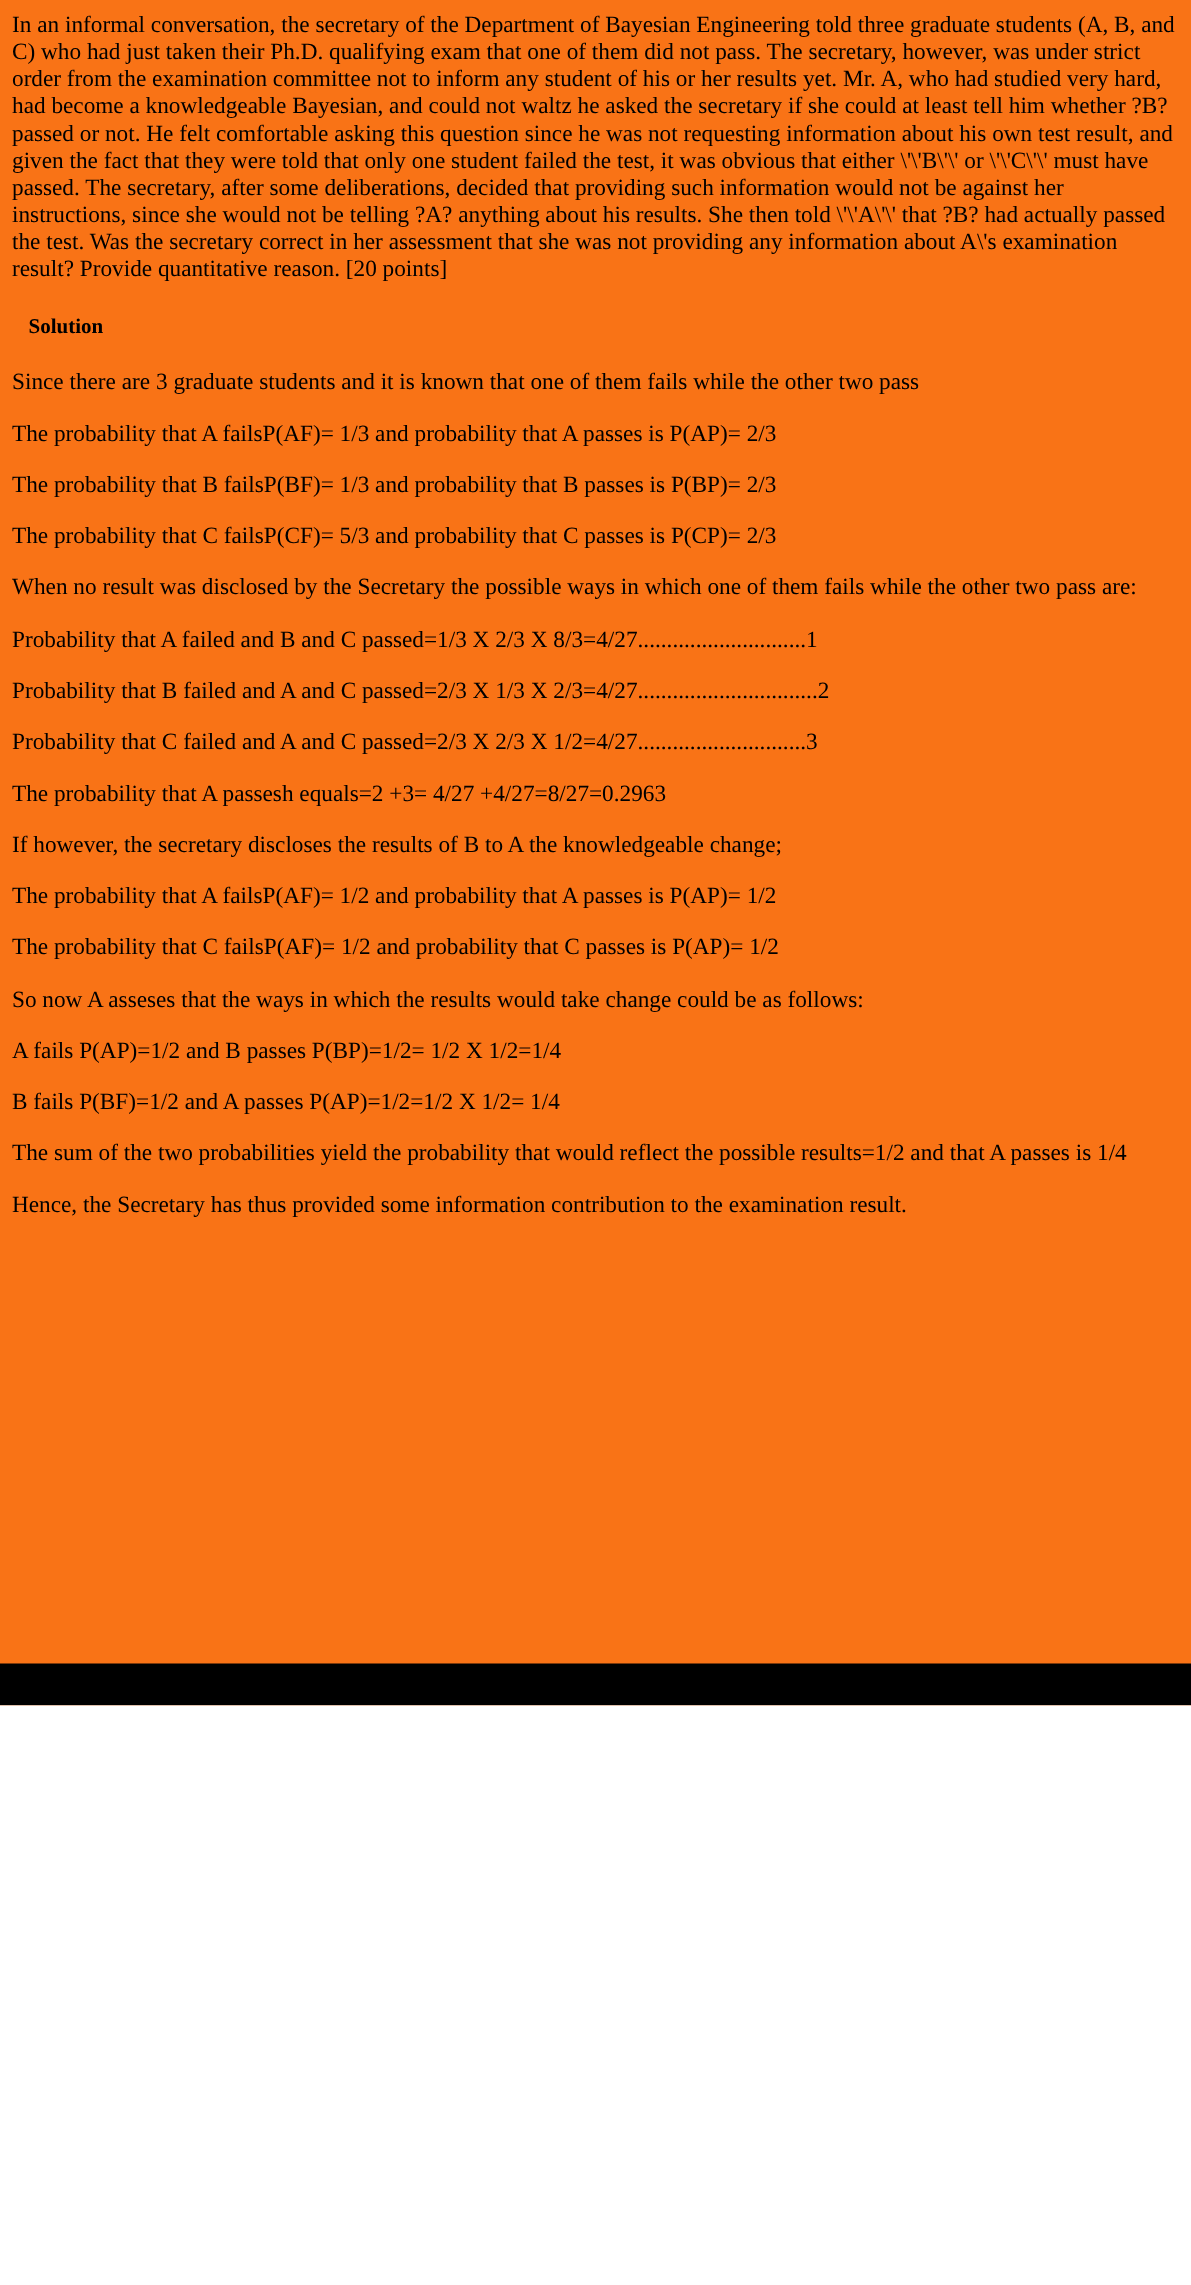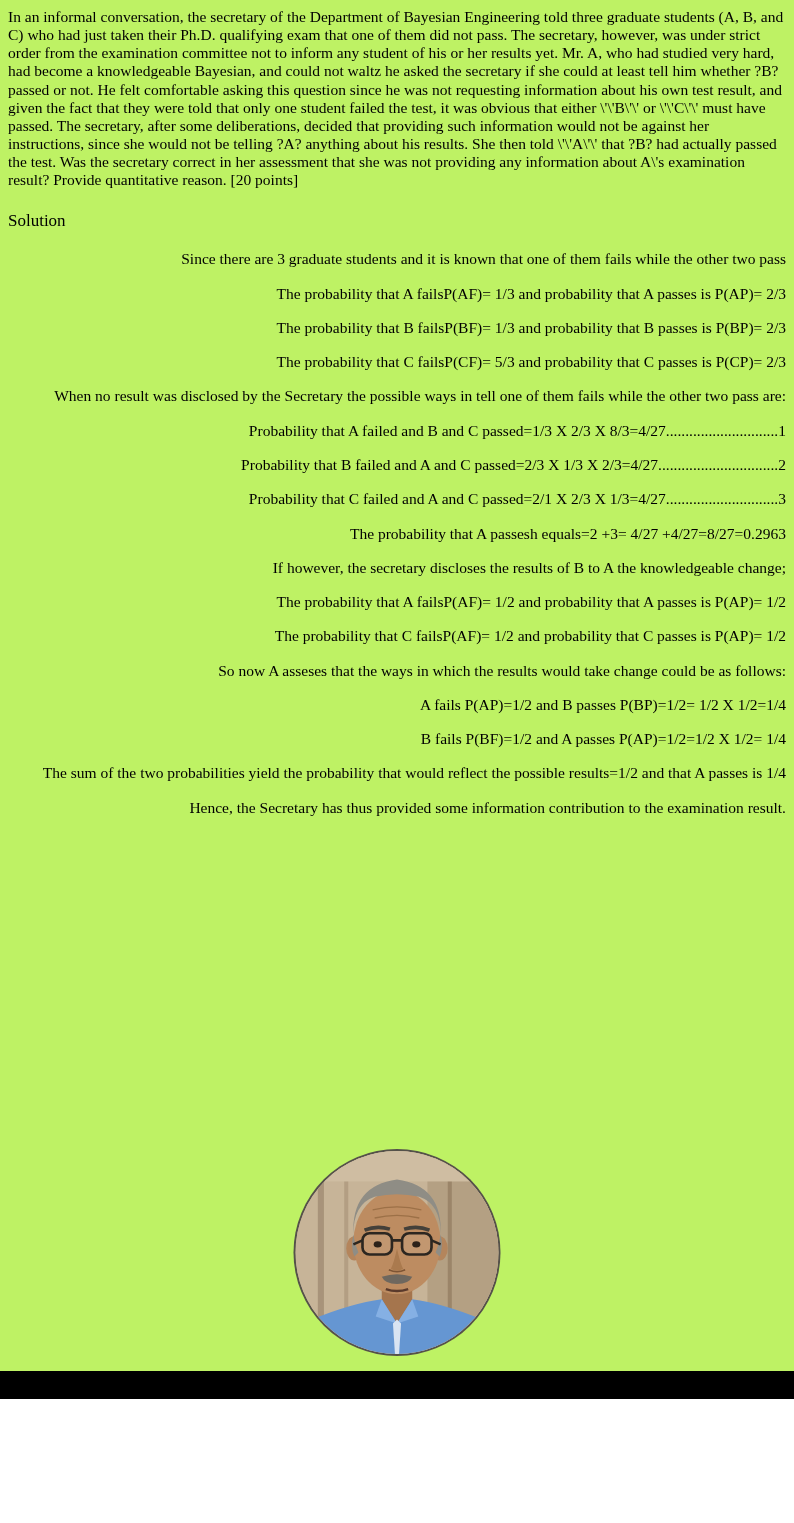--- a/index.html
+++ b/index.html
@@ -1,44 +1,43 @@
 <!DOCTYPE html>
 <html><head>
 <meta charset="utf-8">
 <style>
   html, body { margin: 0; padding: 0; background: #ffffff; }
   .page {
     position: relative;
     width: 794px;
-    height: 1399px;
+    height: 1137px;
     margin: 0 auto;
-    background: #bef264;
+    background: #f97316;
     overflow: hidden;
     font-family: "Liberation Serif", serif;
     color: #000000;
   }
   .content {
     padding: 8px 8px 0 8px;
   }
   .question {
     font-size: 15.5px;
     line-height: 1.17;
     margin: 0;
   }
   .solution-heading {
-    font-size: 17px;
-    font-weight: normal;
-    margin: 22px 0 19px 0;
+    font-size: 14px;
+    font-weight: bold;
+    margin: 22px 0 19px 11px;
     font-family: "Liberation Serif", serif;
   }
   .sol {
     font-size: 15.5px;
     line-height: 1.18;
     margin: 0 0 16px 0;
-    text-align: right;
   }
   .avatar-wrap {
     position: absolute;
     top: 1151px;
     left: 50%;
     transform: translateX(-50%);
     width: 203px;
     height: 203px;
     border-radius: 50%;
     overflow: hidden;
@@ -78,24 +77,24 @@
 
   <div class="content">
     <p class="question">In an informal conversation, the secretary of the Department of Bayesian Engineering told three graduate students (A, B, and C) who had just taken their Ph.D. qualifying exam that one of them did not pass. The secretary, however, was under strict order from the examination committee not to inform any student of his or her results yet. Mr. A, who had studied very hard, had become a knowledgeable Bayesian, and could not waltz he asked the secretary if she could at least tell him whether ?B? passed or not. He felt comfortable asking this question since he was not requesting information about his own test result, and given the fact that they were told that only one student failed the test, it was obvious that either \'\'B\'\' or \'\'C\'\' must have passed. The secretary, after some deliberations, decided that providing such information would not be against her instructions, since she would not be telling ?A? anything about his results. She then told \'\'A\'\' that ?B? had actually passed the test. Was the secretary correct in her assessment that she was not providing any information about A\'s examination result? Provide quantitative reason. [20 points]</p>
 
     <h2 class="solution-heading">Solution</h2>
 
     <p class="sol">Since there are 3 graduate students and it is known that one of them fails while the other two pass</p>
     <p class="sol">The probability that A failsP(AF)= 1/3 and probability that A passes is P(AP)= 2/3</p>
     <p class="sol">The probability that B failsP(BF)= 1/3 and probability that B passes is P(BP)= 2/3</p>
     <p class="sol">The probability that C failsP(CF)= 5/3 and probability that C passes is P(CP)= 2/3</p>
-    <p class="sol">When no result was disclosed by the Secretary the possible ways in tell one of them fails while the other two pass are:</p>
+    <p class="sol">When no result was disclosed by the Secretary the possible ways in which one of them fails while the other two pass are:</p>
     <p class="sol">Probability that A failed and B and C passed=1/3 X 2/3 X 8/3=4/27.............................1</p>
     <p class="sol">Probability that B failed and A and C passed=2/3 X 1/3 X 2/3=4/27...............................2</p>
-    <p class="sol">Probability that C failed and A and C passed=2/1 X 2/3 X 1/3=4/27.............................3</p>
+    <p class="sol">Probability that C failed and A and C passed=2/3 X 2/3 X 1/2=4/27.............................3</p>
     <p class="sol">The probability that A passesh equals=2 +3= 4/27 +4/27=8/27=0.2963</p>
     <p class="sol">If however, the secretary discloses the results of B to A the knowledgeable change;</p>
     <p class="sol">The probability that A failsP(AF)= 1/2 and probability that A passes is P(AP)= 1/2</p>
     <p class="sol">The probability that C failsP(AF)= 1/2 and probability that C passes is P(AP)= 1/2</p>
     <p class="sol">So now A asseses that the ways in which the results would take change could be as follows:</p>
     <p class="sol">A fails P(AP)=1/2 and B passes P(BP)=1/2= 1/2 X 1/2=1/4</p>
     <p class="sol">B fails P(BF)=1/2 and A passes P(AP)=1/2=1/2 X 1/2= 1/4</p>
     <p class="sol">The sum of the two probabilities yield the probability that would reflect the possible results=1/2 and that A passes is 1/4</p>
     <p class="sol">Hence, the Secretary has thus provided some information contribution to the examination result.</p>
   </div>

